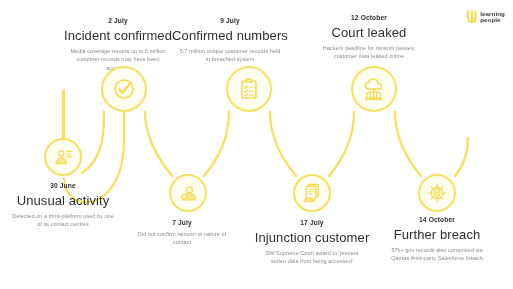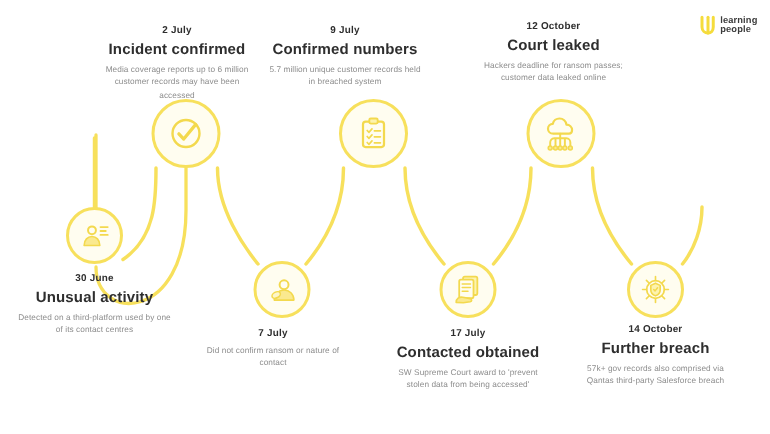--- a/index.html
+++ b/index.html
@@ -29,21 +29,21 @@
   }
 
   
   .node{position:absolute;width:132px;}
   .node .txt{text-align:center;}
   .date{
     font-size:6.6px;font-weight:bold;color:#2e2e2e;
     letter-spacing:.15px;margin:0 0 3.5px 0;
   }
   .title{
-    font-size:10px;font-weight:bold;color:#2e2e2e;
+    font-size:13px;font-weight:normal;color:#2e2e2e;
     letter-spacing:.1px;margin:0 0 4px 0;
   }
   .desc{
     font-size:5.5px;color:#8d8d8d;line-height:1.55;
     margin:0 auto;max-width:104px;letter-spacing:.05px;
   }
 
   
   .circ{
     position:absolute;border-radius:50%;
@@ -174,21 +174,21 @@
     <svg width="22" height="22" viewBox="0 0 24 24">
       <rect x="8.4" y="2.6" width="10.4" height="13.4" rx="1.2" fill="#fdf3ae" stroke="#f3d94e" stroke-width="1.3"></rect>
       <rect x="5.6" y="4.8" width="10.4" height="13.4" rx="1.2" fill="#fffdf0" stroke="#f3d94e" stroke-width="1.3"></rect>
       <path d="M7.8,8 L13.8,8 M7.8,10.6 L13.8,10.6 M7.8,13.2 L12,13.2" fill="none" stroke="#f3d94e" stroke-width="1.1" stroke-linecap="round"></path>
       <path d="M3.4,21.4 C3.4,18.6 5.6,17.2 8.2,17.6 L13.6,18.6 C15,18.9 15,20.6 13.6,20.9 L8.6,21.6 Z" fill="#fae98f" stroke="#f3d94e" stroke-width="1.2" stroke-linejoin="round"></path>
     </svg>
   </div>
   <div class="node" style="left:246px;top:219px;">
     <div class="txt">
       <p class="date">17 July</p>
-      <p class="title">Contacted obtained</p>
+      <p class="title">Injunction customer</p>
       <p class="desc">SW Supreme Court award to 'prevent stolen data from being accessed'</p>
     </div>
   </div>
 
   <div class="node above" style="left:303px;top:14px;">
     <div class="txt">
       <p class="date">12 October</p>
       <p class="title">Court leaked</p>
       <p class="desc">Hackers deadline for ransom passes; customer data leaked online</p>
     </div>

